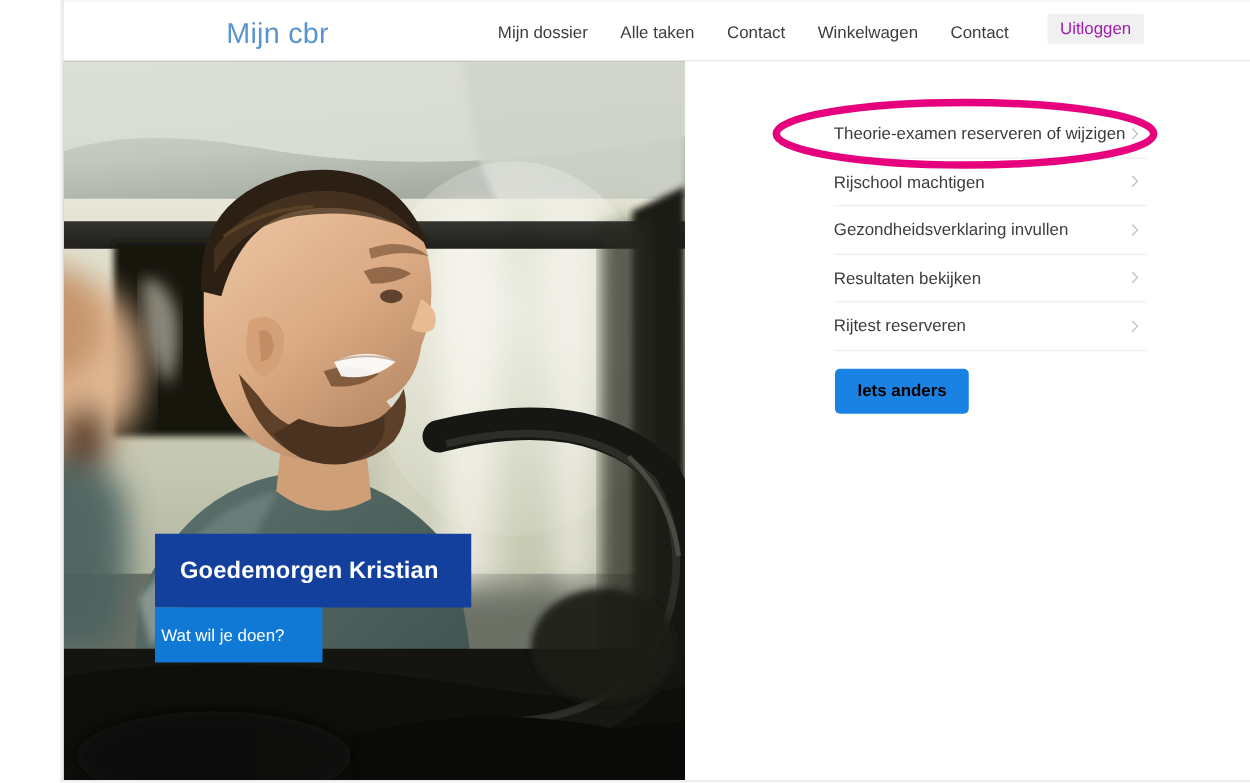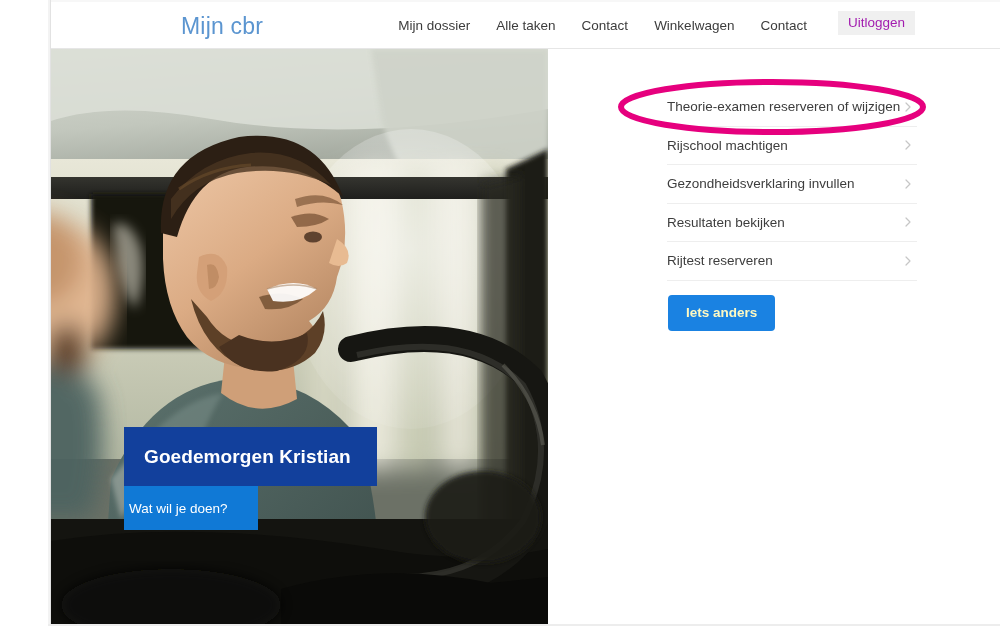--- a/index.html
+++ b/index.html
@@ -171,21 +171,21 @@
     width: 10px;
     height: 10px;
   }
   .chevron svg { display: block; }
 
   #iets-anders-button {
     position: absolute;
     left: 620px;
     top: 295px;
     background: #1a82e2;
-    color: #fef9c3;
+    color: #000000;
     border: 0;
     border-radius: 4px;
     font-size: 13.5px;
     font-weight: bold;
     padding: 0 18px;
     height: 36px;
     line-height: 36px;
     cursor: pointer;
     font-family: "Liberation Sans", sans-serif;
   }

